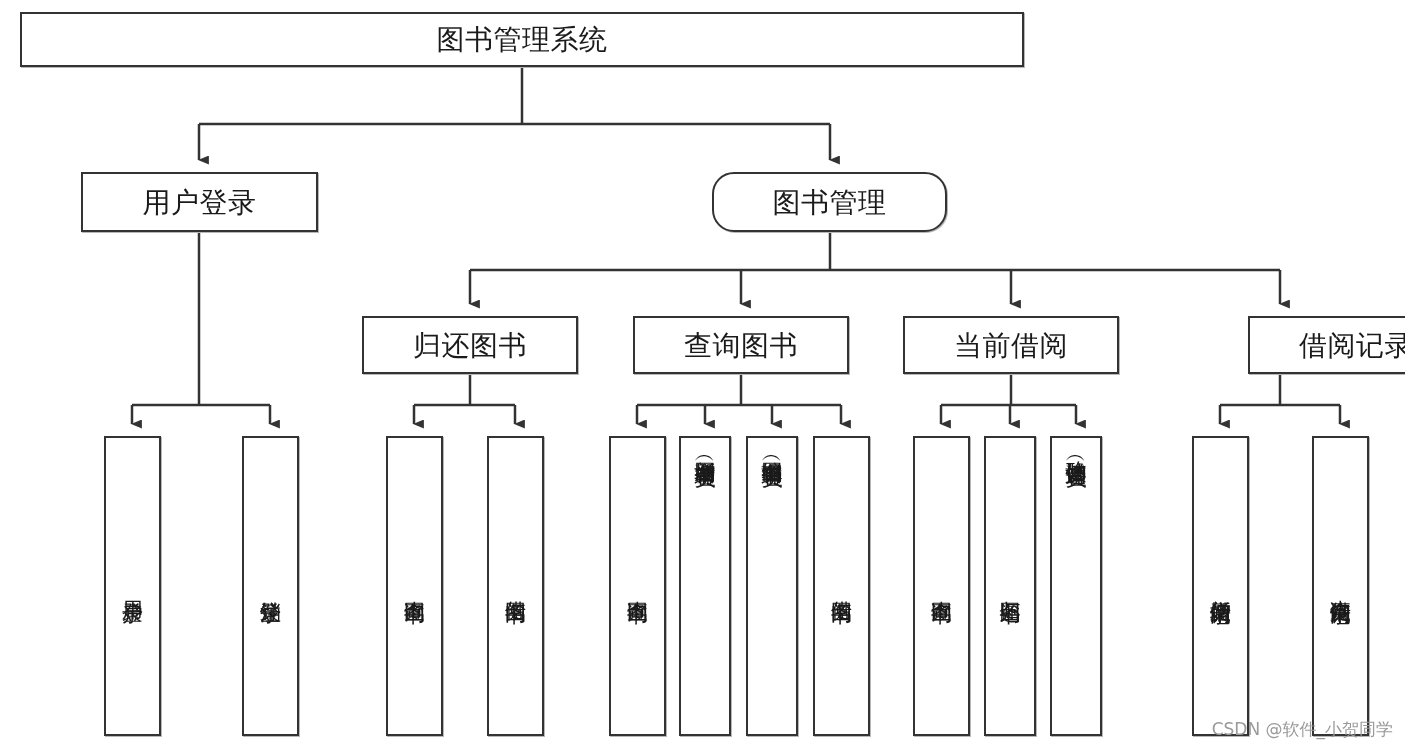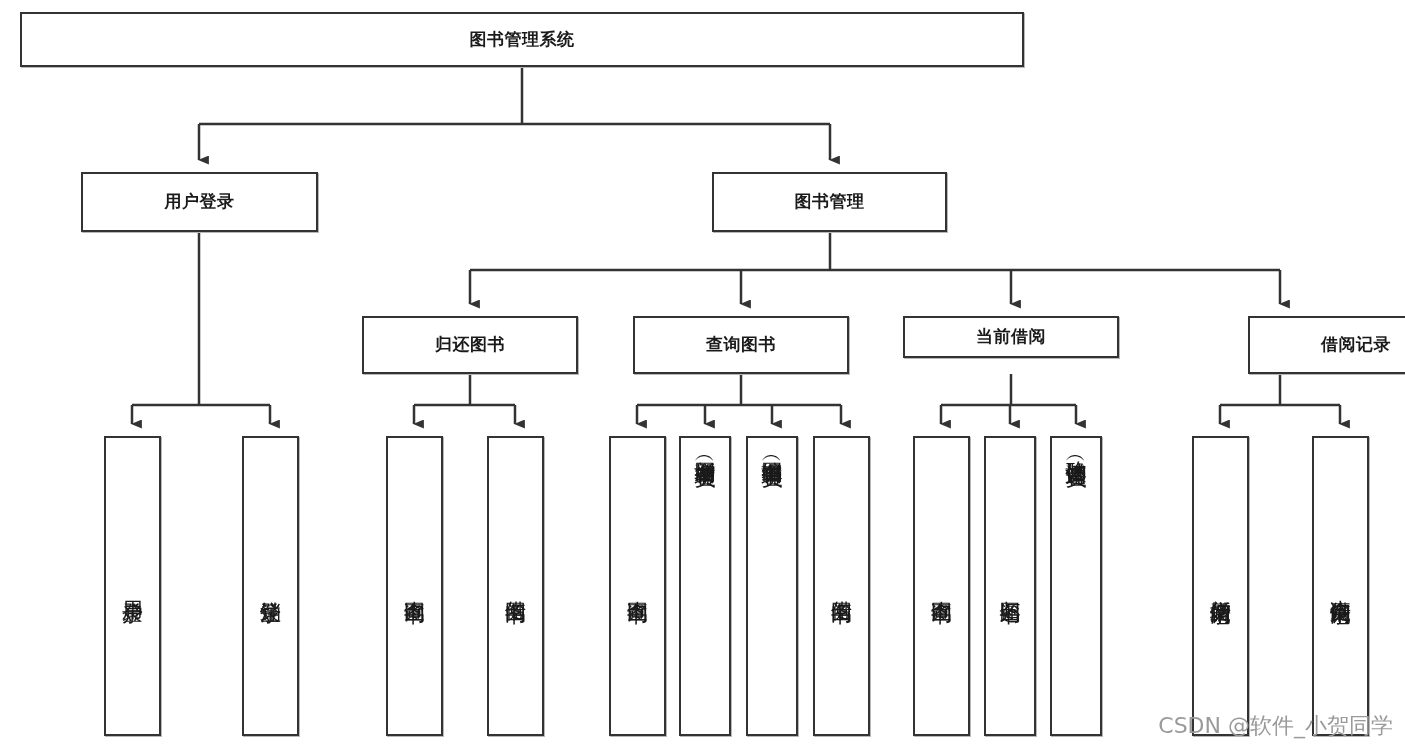--- a/index.html
+++ b/index.html
@@ -34,22 +34,21 @@
     color: #1a1a1a;
     box-shadow: 1px 1px 0 0 #b8b8b8;
   }
   .node .lbl {
     display: block;
     text-align: center;
     line-height: 1.25;
     letter-spacing: 0.5px;
   }
   .node.h .lbl {
-    font-size: 17px;
-    font-weight: bold;
+    font-size: 28px;
   }
   .node.v {
     align-items: flex-start;
     justify-content: center;
     padding-top: 6px;
   }
   .node.v .lbl {
     writing-mode: vertical-rl;
     text-orientation: upright;
     font-size: 21px;
@@ -62,21 +61,21 @@
     margin-bottom: auto;
   }
   .node.v.center {
     align-items: center;
     padding-top: 0;
   }
   #watermark {
     position: absolute;
     right: 12px;
     bottom: 6px;
-    font-size: 22px;
+    font-size: 17px;
     color: #9a9a9a;
     font-family: "DejaVu Sans", "Liberation Sans", sans-serif;
     white-space: nowrap;
     user-select: none;
   }
 </style>
 </head>
 <body>
 
 <div id="canvas">
@@ -132,31 +131,31 @@
     </g>
   </svg>
 
   <div class="node h" style="left: 20px; top: 12px; width: 1004px; height: 55px;">
     <span class="lbl">图书管理系统</span>
   </div>
 
   <div class="node h" style="left: 81px; top: 172px; width: 237px; height: 60px;">
     <span class="lbl">用户登录</span>
   </div>
-  <div class="node h" style="left: 712px; top: 172px; width: 235px; height: 60px;">
+  <div class="node h" style="left: 712px; top: 172px; width: 235px; height: 60px; border-radius: 22px;">
     <span class="lbl">图书管理</span>
   </div>
 
   <div class="node h" style="left: 362px; top: 316px; width: 216px; height: 58px;">
     <span class="lbl">归还图书</span>
   </div>
   <div class="node h" style="left: 633px; top: 316px; width: 216px; height: 58px;">
     <span class="lbl">查询图书</span>
   </div>
-  <div class="node h" style="left: 903px; top: 316px; width: 216px; height: 42px;">
+  <div class="node h" style="left: 903px; top: 316px; width: 216px; height: 58px;">
     <span class="lbl">当前借阅</span>
   </div>
   <div class="node h" style="left: 1208px; top: 316px; width: 216px; height: 58px; margin-left: 40px;">
     <span class="lbl">借阅记录</span>
   </div>
 
   <div class="node v center" style="left: 104px; top: 436px; width: 57px; height: 300px;">
     <span class="lbl">用户登录</span>
   </div>
   <div class="node v center" style="left: 242px; top: 436px; width: 57px; height: 300px;">

